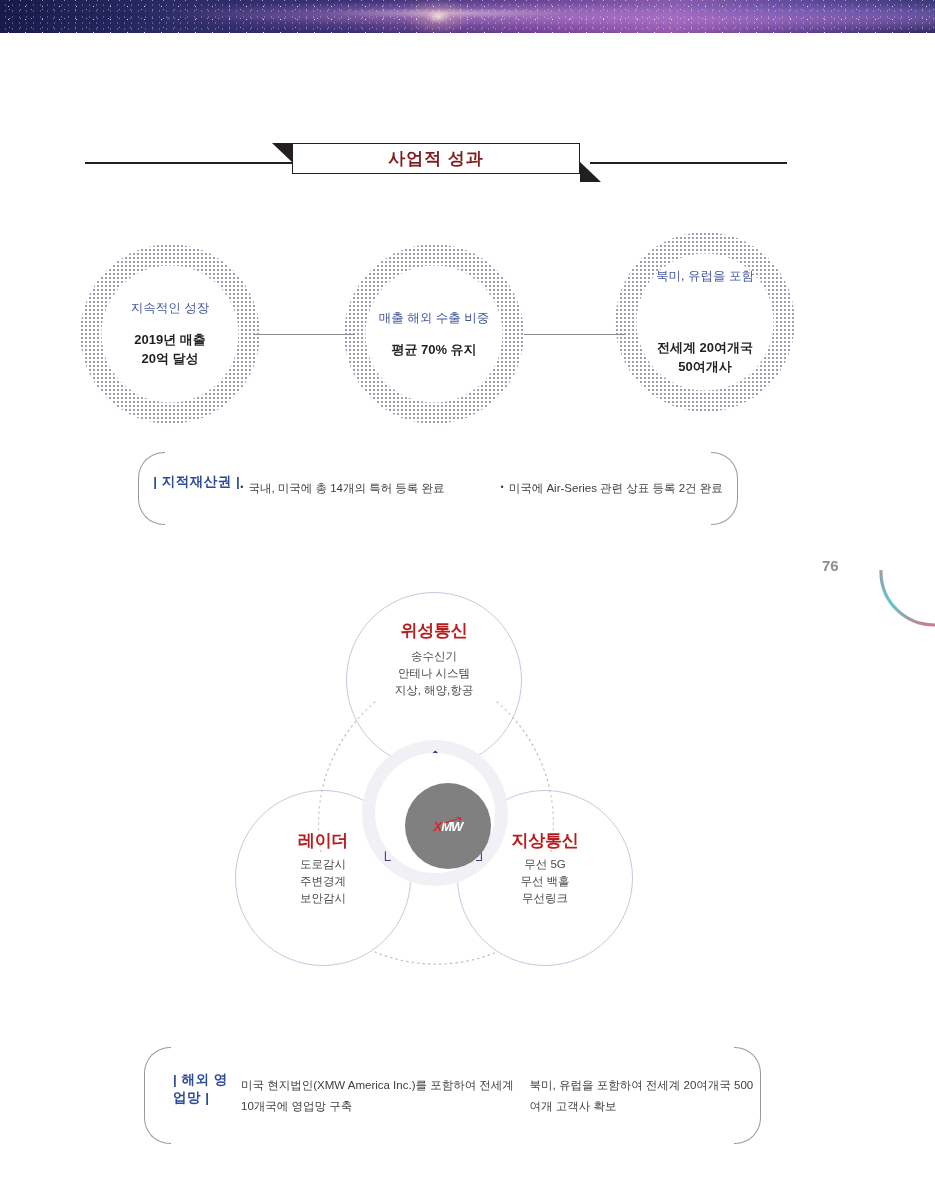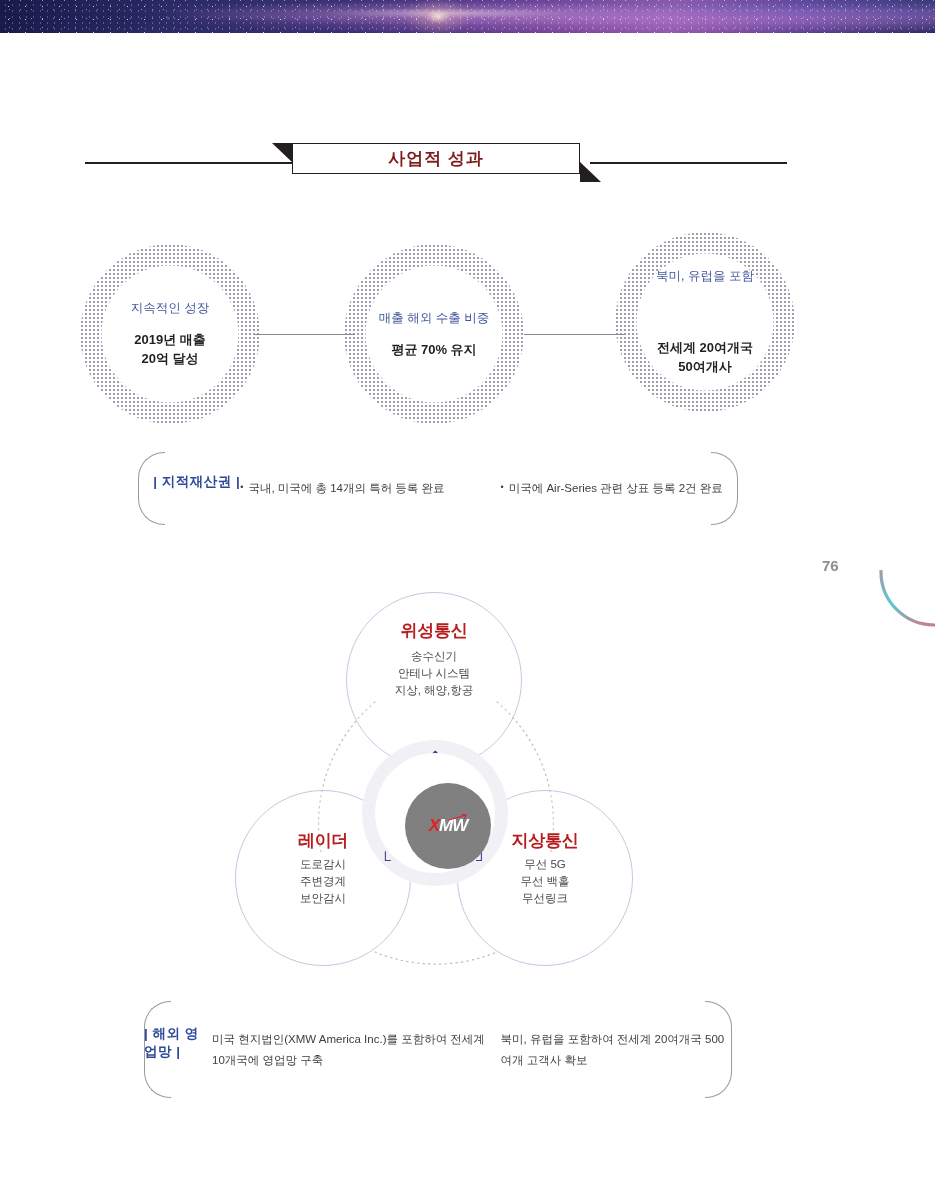--- a/index.html
+++ b/index.html
@@ -186,23 +186,24 @@
   }
 
   #ip-box {
     left: 138px; top: 452px;
     width: 600px; height: 73px;
     justify-content: center;
   }
   #ip-box .bracket-title { margin-bottom: 13px; }
 
   #sales-box {
-    left: 144px; top: 1001px;
+    left: 144px; top: 1047px;
     width: 588px; height: 97px;
     justify-content: center;
+    padding-left: 29px;
   }
   #sales-box .bracket-title { margin-bottom: 14px; }
   #sales-box .bracket-line { line-height: 21px; text-align: left; }
 
   
   .venn {
     position: absolute;
     left: 225px; top: 592px;
     width: 420px; height: 390px;
   }
@@ -270,21 +271,21 @@
     position: absolute;
     left: 30px; top: 30px;
     width: 86px; height: 86px;
     border-radius: 50%;
     background: #808080;
     display: flex;
     align-items: center;
     justify-content: center;
   }
   .logo {
-    font-size: 17px;
+    font-size: 13px;
     font-weight: bold;
     font-style: italic;
     letter-spacing: -1px;
     position: relative;
   }
   .logo .x { color: #e02026; }
   .logo .mw { color: #ffffff; }
   .logo .arrow {
     position: absolute;
     right: -3px; top: -2px;

